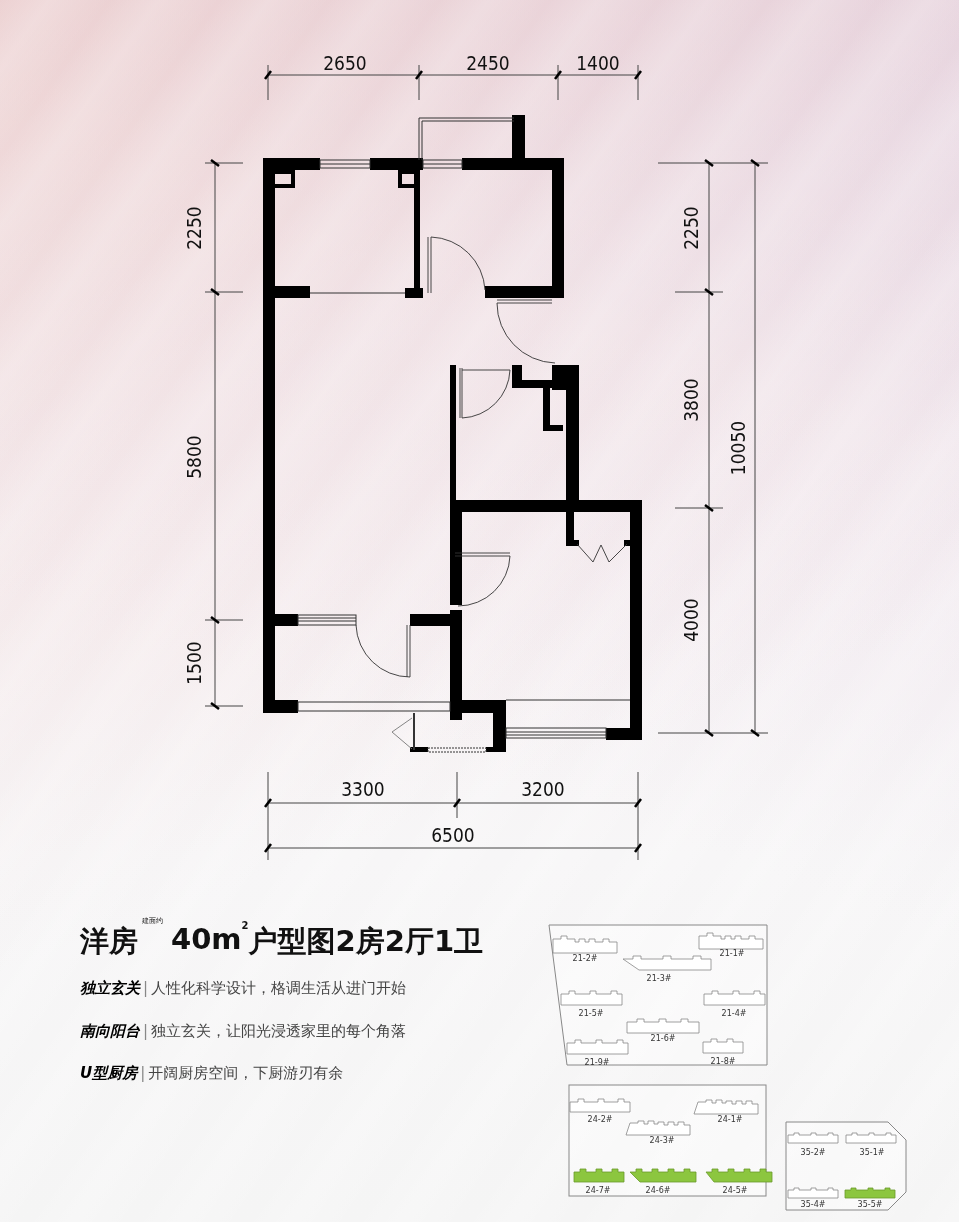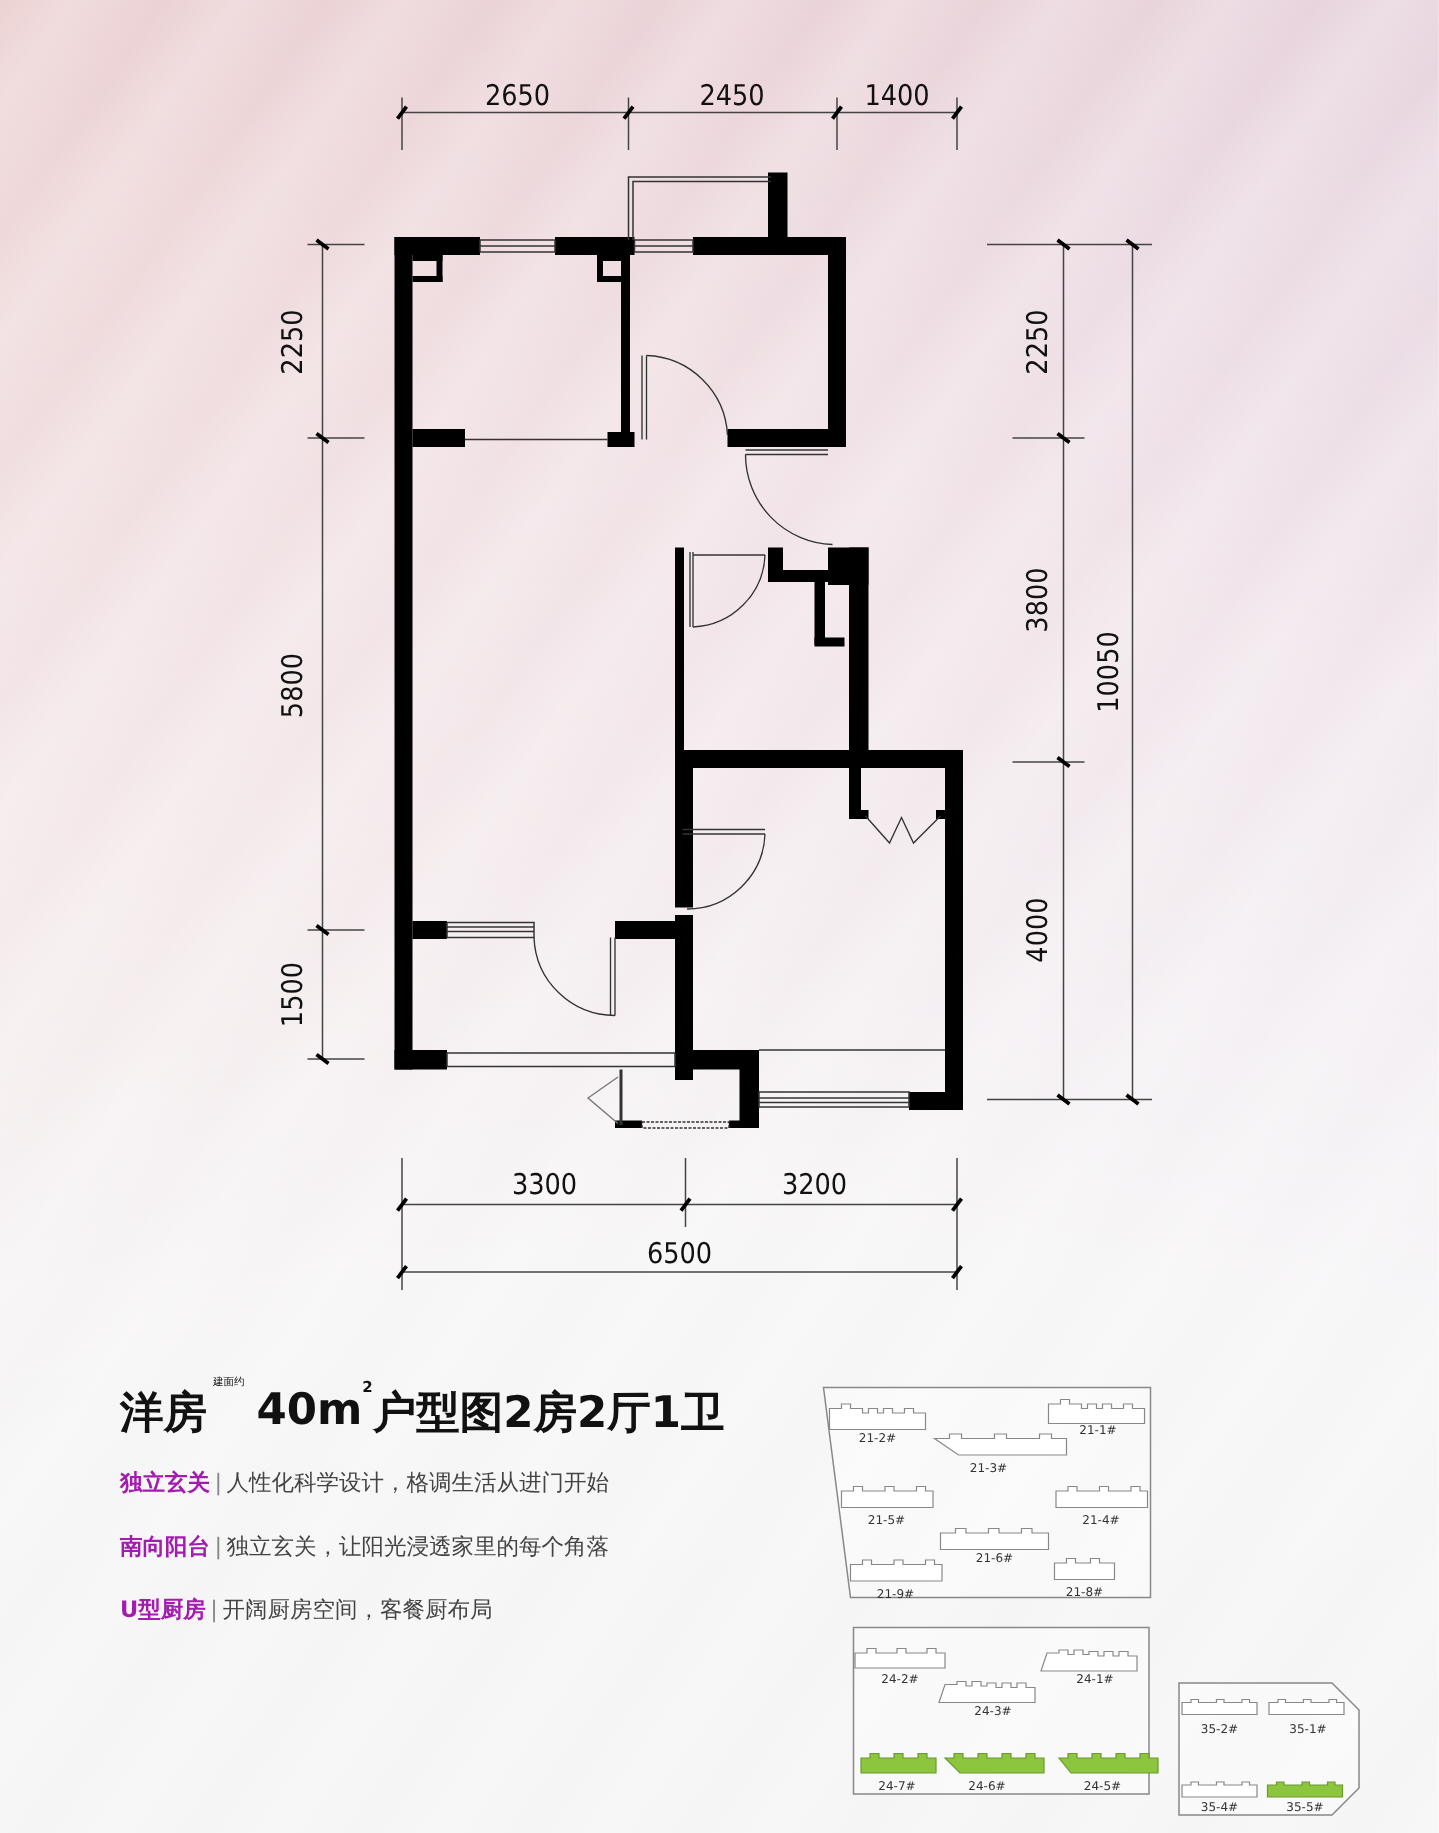--- a/index.html
+++ b/index.html
@@ -20,21 +20,21 @@
   .dim { font-family:"DejaVu Sans Condensed","DejaVu Sans", sans-serif; font-size:19px; fill:#111; }
   .title {
     position:absolute; left:80px; top:922px; font-size:29px; font-weight:bold; color:#111;
     display:flex; align-items:flex-start; white-space:nowrap; font-family:"DejaVu Sans", sans-serif;
   }
   .title .small { font-size:7px; width:26px; line-height:7px; display:inline-block; margin:0 3px 0 4px; font-weight:normal; transform:translateY(-4px);}
   .title .area sup { font-size:10px; vertical-align:top; position:relative; top:-2px; }
   .title .spec { }
   .features { position:absolute; left:80px; top:978px; }
   .feature { font-size:15px; color:#444; height:42.5px; line-height:20px; white-space:nowrap; font-family:"DejaVu Sans", sans-serif; }
-  .feature .k { font-weight:bold; color:#a21caf; }
+  .feature .k { font-weight:bold; color:#000000;font-style:italic; }
   .feature .sep { color:#888; margin:0 3px; }
   .sitemap { position:absolute; }
   .lbl { font-size:8px; fill:#333; font-family:"DejaVu Sans", sans-serif; }
 </style>
 </head>
 <body>
 
 <div class="streaks"></div>
 
 <svg id="plan" width="959" height="900" viewBox="0 0 959 900">
@@ -213,21 +213,21 @@
   <span>洋房</span>
   <span class="small">建面约</span>
   <span class="area"><span>40m</span><sup>2</sup></span>
   <span>户型图</span>
   <span class="spec">2房2厅1卫</span>
 </div>
 
 <div class="features">
   <div class="feature"><span class="k">独立玄关</span><span class="sep">|</span><span>人性化科学设计，格调生活从进门开始</span></div>
   <div class="feature"><span class="k">南向阳台</span><span class="sep">|</span><span>独立玄关，让阳光浸透家里的每个角落</span></div>
-  <div class="feature"><span class="k">U型厨房</span><span class="sep">|</span><span>开阔厨房空间，客餐厨布局</span></div>
+  <div class="feature"><span class="k">U型厨房</span><span class="sep">|</span><span>开阔厨房空间，下厨游刃有余</span></div>
 </div>
 
 <svg class="sitemap" style="left:545px;top:915px" width="230" height="160">
   <polygon points="4,10 222,10 222,150 22,150" fill="rgba(255,255,255,0.4)" stroke="#888" stroke-width="1"></polygon>
   <g fill="#fff" stroke="#888" stroke-width="0.8">
     <path d="M8,24 h8 v-3 h6 v3 h8 v3 h4 v-3 h6 v3 h4 v-3 h6 v3 h8 v-3 h6 v3 h8 v11 h-64 z"></path>
     <path d="M154,21 h8 v-3 h6 v3 h8 v3 h4 v-3 h6 v3 h4 v-3 h6 v3 h8 v-3 h6 v3 h8 v10 h-64 z"></path>
     <path d="M78,44 h10 v-3 h8 v3 h22 v-3 h8 v3 h22 v-3 h8 v3 h10 v11 h-72 z"></path>
     <path d="M16,79 h8 v-3 h6 v3 h15 v-3 h6 v3 h15 v-3 h6 v3 h5 v11 h-61 z"></path>
     <path d="M159,79 h8 v-3 h6 v3 h15 v-3 h6 v3 h15 v-3 h6 v3 h5 v11 h-61 z"></path>

